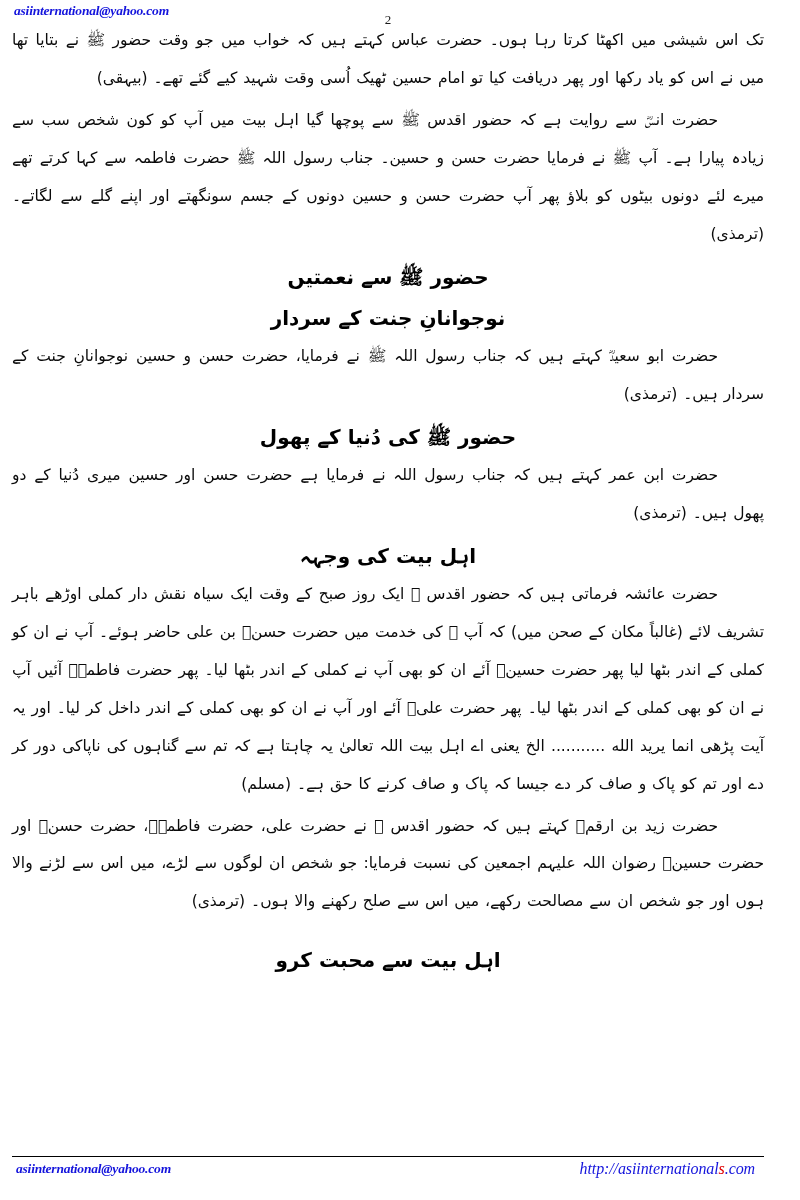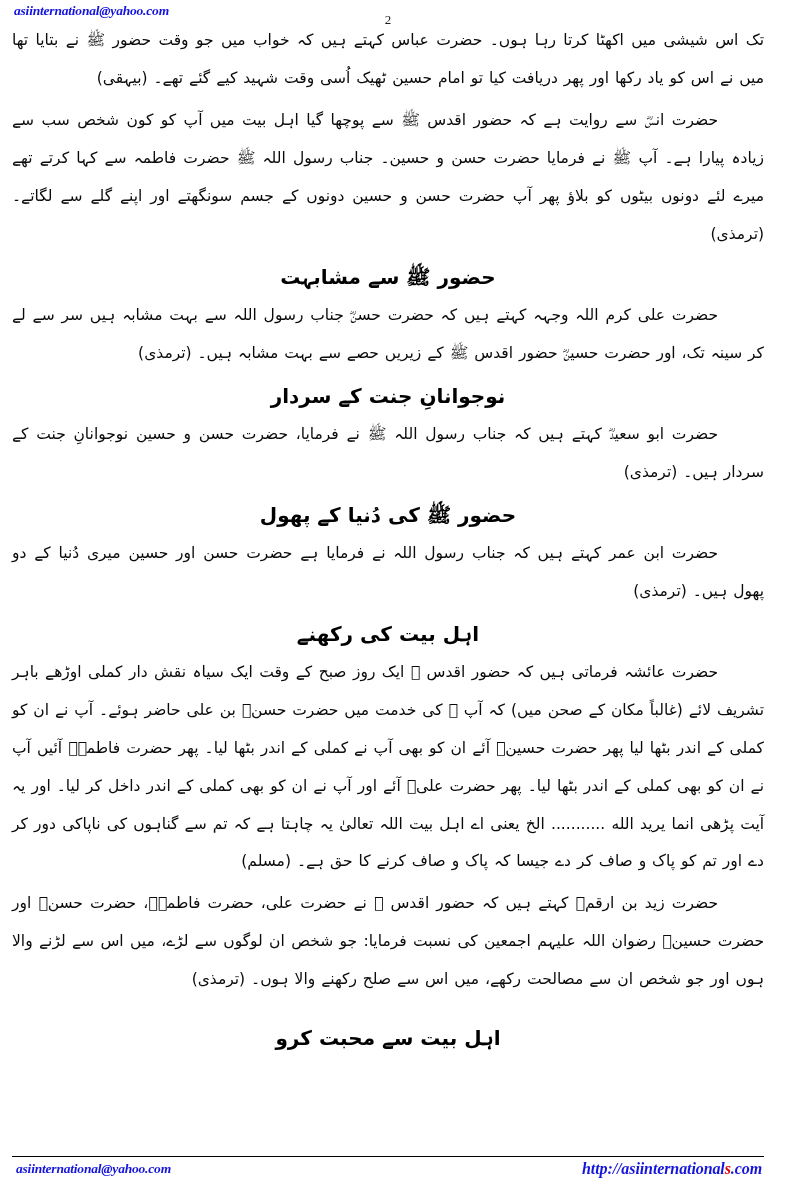--- a/index.html
+++ b/index.html
@@ -119,25 +119,25 @@
     font-family: "Liberation Serif", "DejaVu Serif", serif;
     font-style: italic;
     font-weight: bold;
     font-size: 13.5px;
     color: #1414dc;
     white-space: nowrap;
     letter-spacing: -0.2px;
   }
   .footer-url {
     position: absolute;
-    right: 2px;
+    right: 9px;
     top: -1px;
     font-family: "Liberation Serif", "DejaVu Serif", serif;
     font-style: italic;
-    font-weight: bold;
+    font-weight: normal;
     font-size: 16px;
     color: #1414dc;
     white-space: nowrap;
     letter-spacing: -0.1px;
   }
   .footer-url .red-s { color: #e00000; }
 </style>
 </head>
 <body>
 
@@ -148,33 +148,32 @@
     <div class="page-number">2</div>
   </div>
 
   <div class="content">
 
     <p class="para">تک اس شیشی میں اکھٹا کرتا رہا ہوں۔ حضرت عباس کہتے ہیں کہ خواب میں جو وقت حضور ﷺ نے بتایا تھا میں نے اس کو یاد رکھا اور پھر دریافت کیا تو امام حسین ٹھیک اُسی وقت شہید کیے گئے تھے۔ (بیہقی)</p>
 
 
     <p class="para indent">حضرت انسؓ سے روایت ہے کہ حضور اقدس ﷺ سے پوچھا گیا اہل بیت میں آپ کو کون شخص سب سے زیادہ پیارا ہے۔ آپ ﷺ نے فرمایا حضرت حسن و حسین۔ جناب رسول اللہ ﷺ حضرت فاطمہ سے کہا کرتے تھے میرے لئے دونوں بیٹوں کو بلاؤ پھر آپ حضرت حسن و حسین دونوں کے جسم سونگھتے اور اپنے گلے سے لگاتے۔ (ترمذی)</p>
 
-    <h2 class="heading">حضور ﷺ سے مشابہت</h2>
+    <h2 class="heading">حضور ﷺ سے نعمتیں</h2>
 
-    <p class="para indent">حضرت علی کرم اللہ وجہہ کہتے ہیں کہ حضرت حسنؓ جناب رسول اللہ سے بہت مشابہ ہیں سر سے لے کر سینہ تک، اور حضرت حسینؓ حضور اقدس ﷺ کے زیریں حصے سے بہت مشابہ ہیں۔ (ترمذی)</p>
 
     <h2 class="heading">نوجوانانِ جنت کے سردار</h2>
 
     <p class="para indent">حضرت ابو سعیدؓ کہتے ہیں کہ جناب رسول اللہ ﷺ نے فرمایا، حضرت حسن و حسین نوجوانانِ جنت کے سردار ہیں۔ (ترمذی)</p>
 
     <h2 class="heading">حضور ﷺ کی دُنیا کے پھول</h2>
 
     <p class="para indent">حضرت ابن عمر کہتے ہیں کہ جناب رسول اللہ نے فرمایا ہے حضرت حسن اور حسین میری دُنیا کے دو پھول ہیں۔ (ترمذی)</p>
 
-    <h2 class="heading">اہل بیت کی رکھنے</h2>
+    <h2 class="heading">اہل بیت کی وجہہ</h2>
 
     <p class="para indent">حضرت عائشہ فرماتی ہیں کہ حضور اقدس ﷺ ایک روز صبح کے وقت ایک سیاہ نقش دار کملی اوڑھے باہر تشریف لائے (غالباً مکان کے صحن میں) کہ آپ ﷺ کی خدمت میں حضرت حسنؓ بن علی حاضر ہوئے۔ آپ نے ان کو کملی کے اندر بٹھا لیا پھر حضرت حسینؓ آئے ان کو بھی آپ نے کملی کے اندر بٹھا لیا۔ پھر حضرت فاطمہؓ آئیں آپ نے ان کو بھی کملی کے اندر بٹھا لیا۔ پھر حضرت علیؓ آئے اور آپ نے ان کو بھی کملی کے اندر داخل کر لیا۔ اور یہ آیت پڑھی انما یرید الله ........... الخ یعنی اے اہل بیت اللہ تعالیٰ یہ چاہتا ہے کہ تم سے گناہوں کی ناپاکی دور کر دے اور تم کو پاک و صاف کر دے جیسا کہ پاک و صاف کرنے کا حق ہے۔ (مسلم)</p>
 
     <p class="para indent">حضرت زید بن ارقمؓ کہتے ہیں کہ حضور اقدس ﷺ نے حضرت علی، حضرت فاطمہؓ، حضرت حسنؓ اور حضرت حسینؓ رضوان اللہ علیہم اجمعین کی نسبت فرمایا: جو شخص ان لوگوں سے لڑے، میں اس سے لڑنے والا ہوں اور جو شخص ان سے مصالحت رکھے، میں اس سے صلح رکھنے والا ہوں۔ (ترمذی)</p>
 
     <div class="spacer-md"></div>
 
     <h2 class="heading">اہل بیت سے محبت کرو</h2>
 
 

